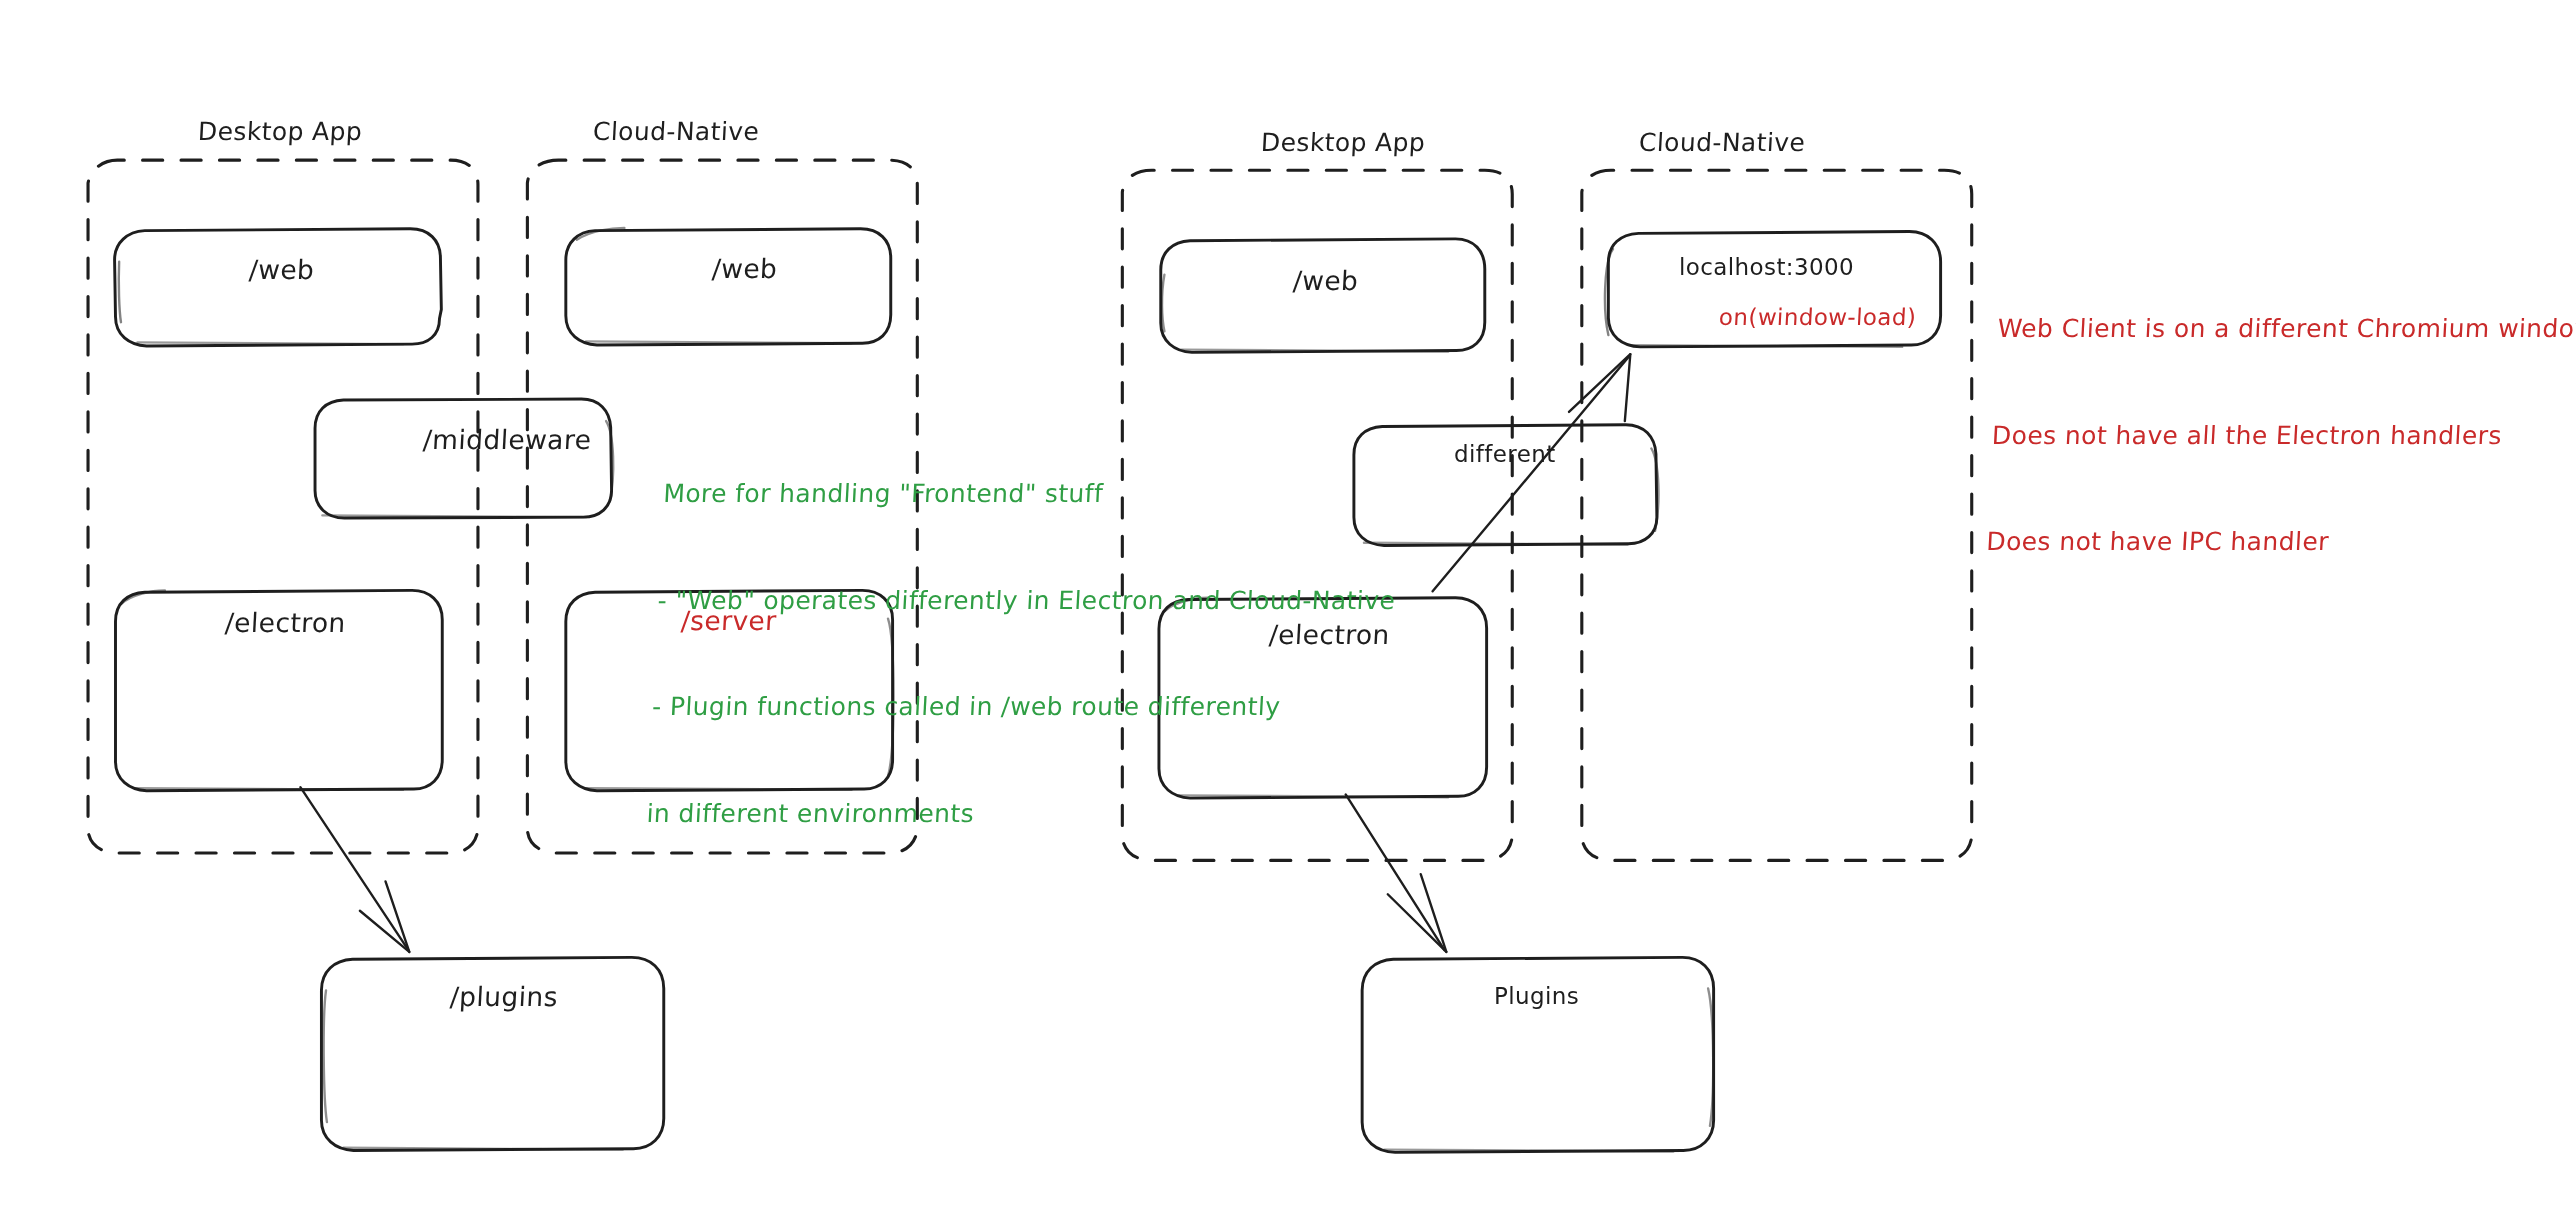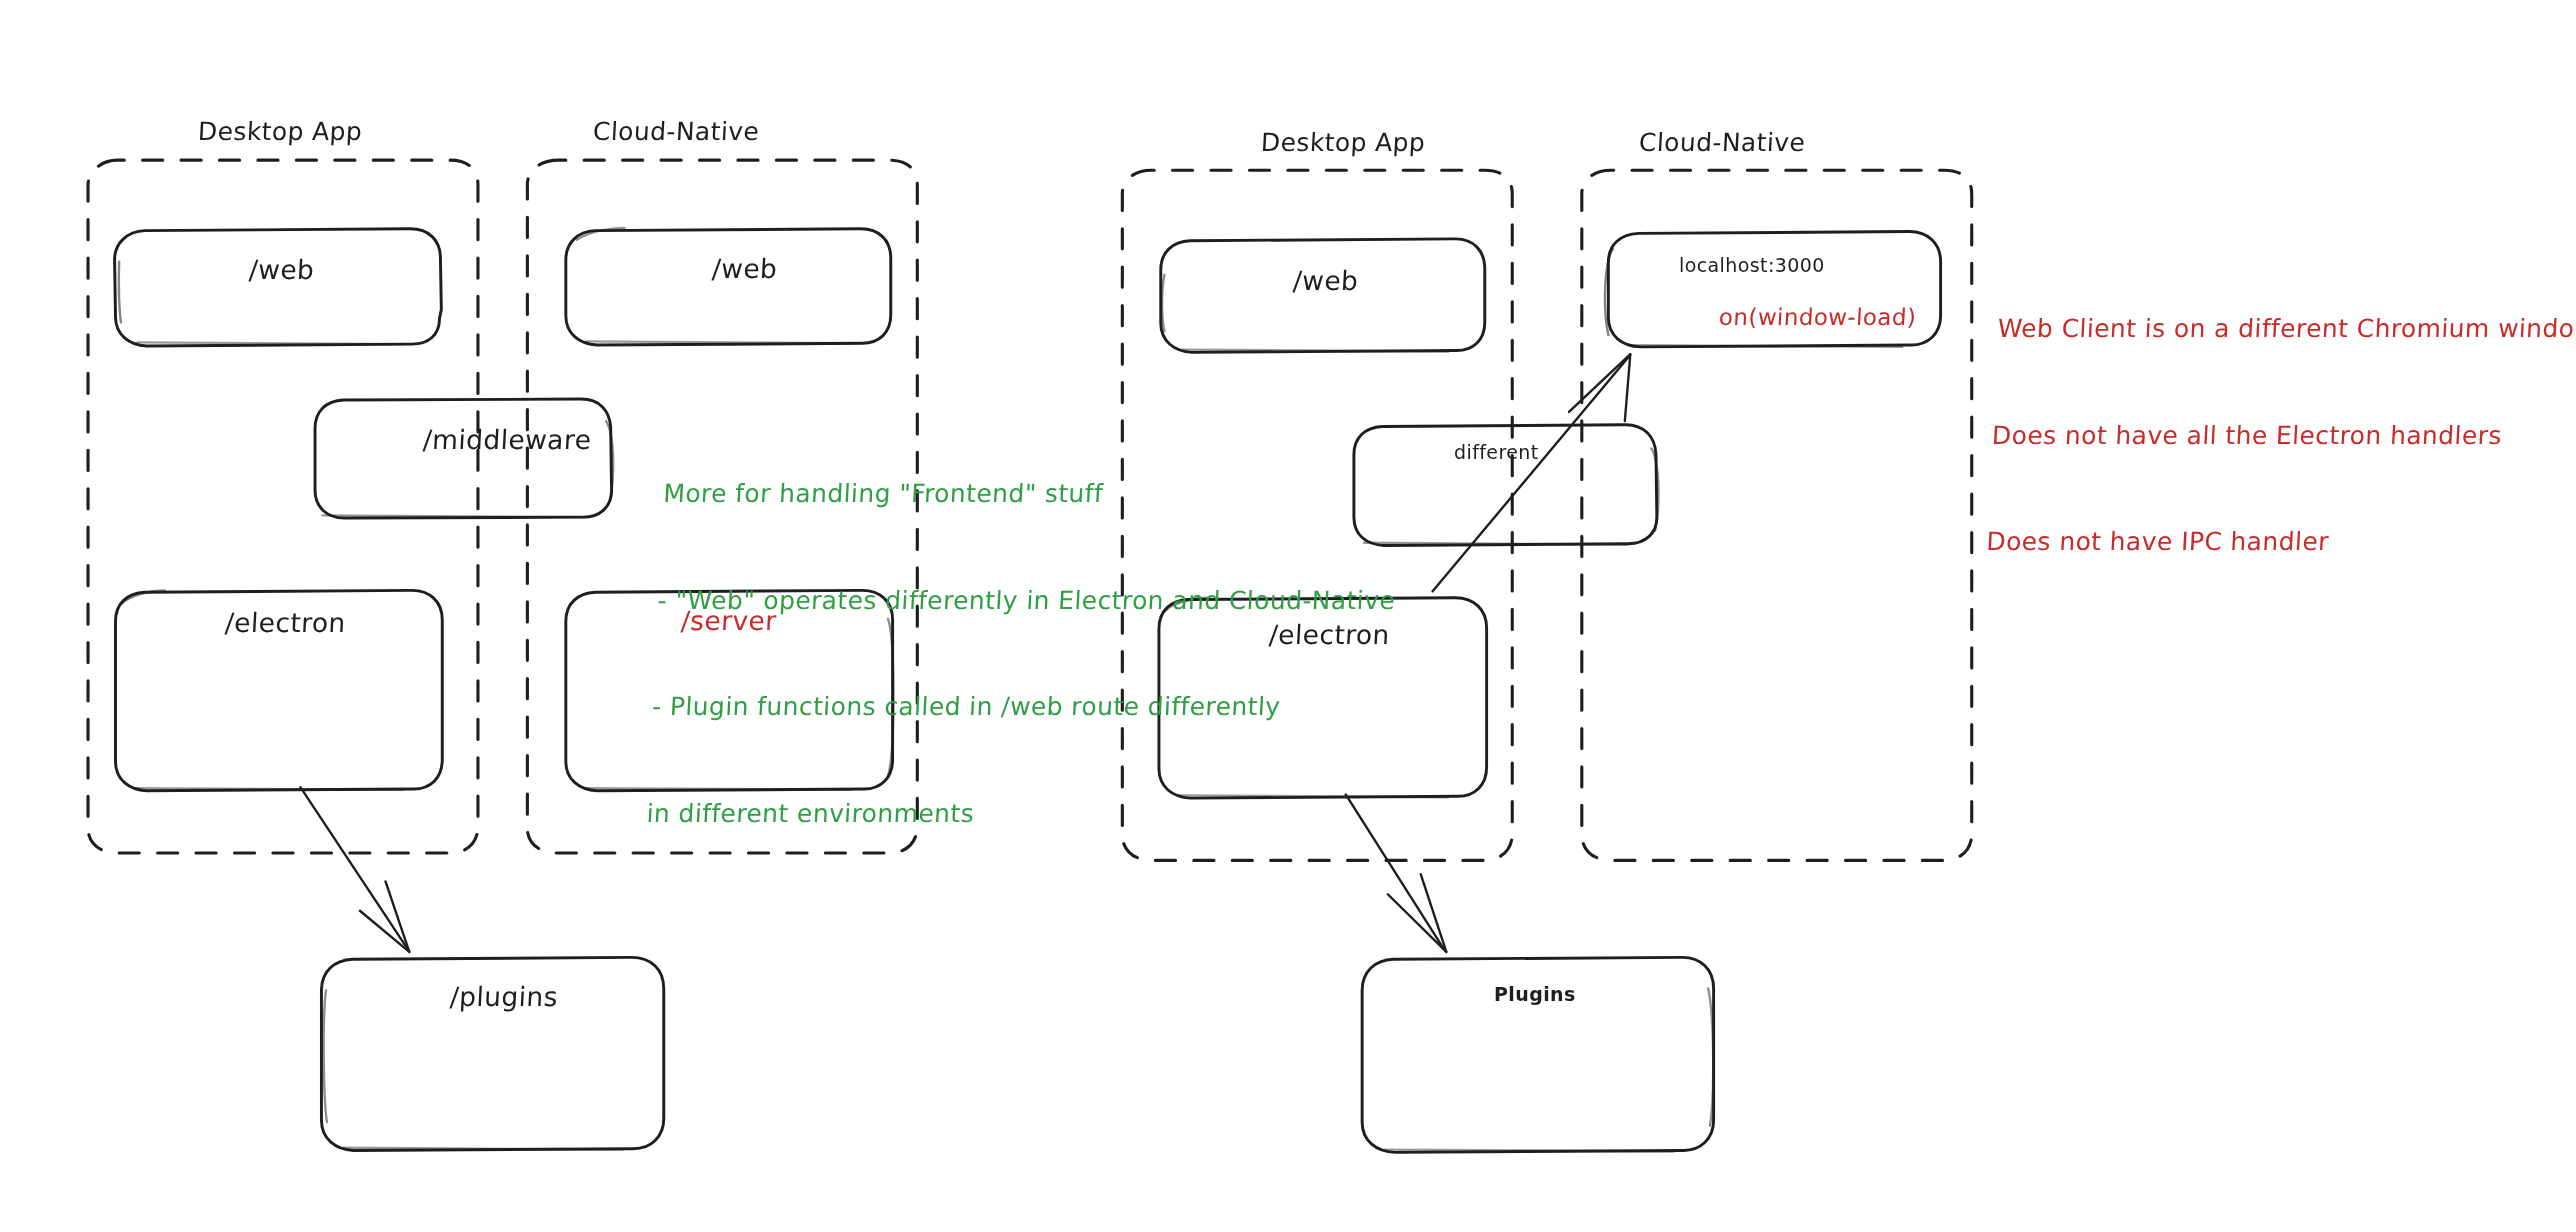--- a/index.html
+++ b/index.html
@@ -56,21 +56,21 @@
   }
   .frame-label {
     font-size: 25px;
     transform: skewX(-3deg);
   }
   .box-label {
     font-size: 26.5px;
     transform: skewX(-3deg);
   }
   .box-label-plain {
-    font-size: 19px;
+    font-size: 23px;
   }
   .note {
     font-size: 25px;
     line-height: 1.42;
     transform: skewX(-3deg);
   }
   .note-green { color: #2f9e44; }
   .note-red   { color: #c92a2a; }
   .sub-red    { color: #c92a2a; font-size: 23px; transform: skewX(-3deg); }
 </style>
@@ -352,21 +352,21 @@
   <div class="txt box-label" style="left:1293px; top:265px;">/web</div>
 
   <div class="txt box-label-plain" style="left:1454px; top:441px;">different</div>
 
   <div class="txt box-label" style="left:1269px; top:619px;">/electron</div>
 
   <div class="txt box-label-plain" style="left:1679px; top:254px;">localhost:3000</div>
 
   <div class="txt sub-red" style="left:1719px; top:304px;">on(window-load)</div>
 
-  <div class="txt box-label-plain" style="left:1494px; top:983px;font-weight:bold;">Plugins</div>
+  <div class="txt box-label-plain" style="left:1494px; top:983px;">Plugins</div>
 
   <div class="txt note note-green" style="left:655px; top:405px;">
     <div>More for handling "Frontend" stuff</div>
     <div>- "Web" operates differently in Electron and Cloud-Native</div>
     <div>- Plugin functions called in /web route differently</div>
     <div>in different environments</div>
   </div>
 
   <div class="txt note note-red" style="left:1992px; top:240px;">
     <div>Web Client is on a different Chromium window</div>

